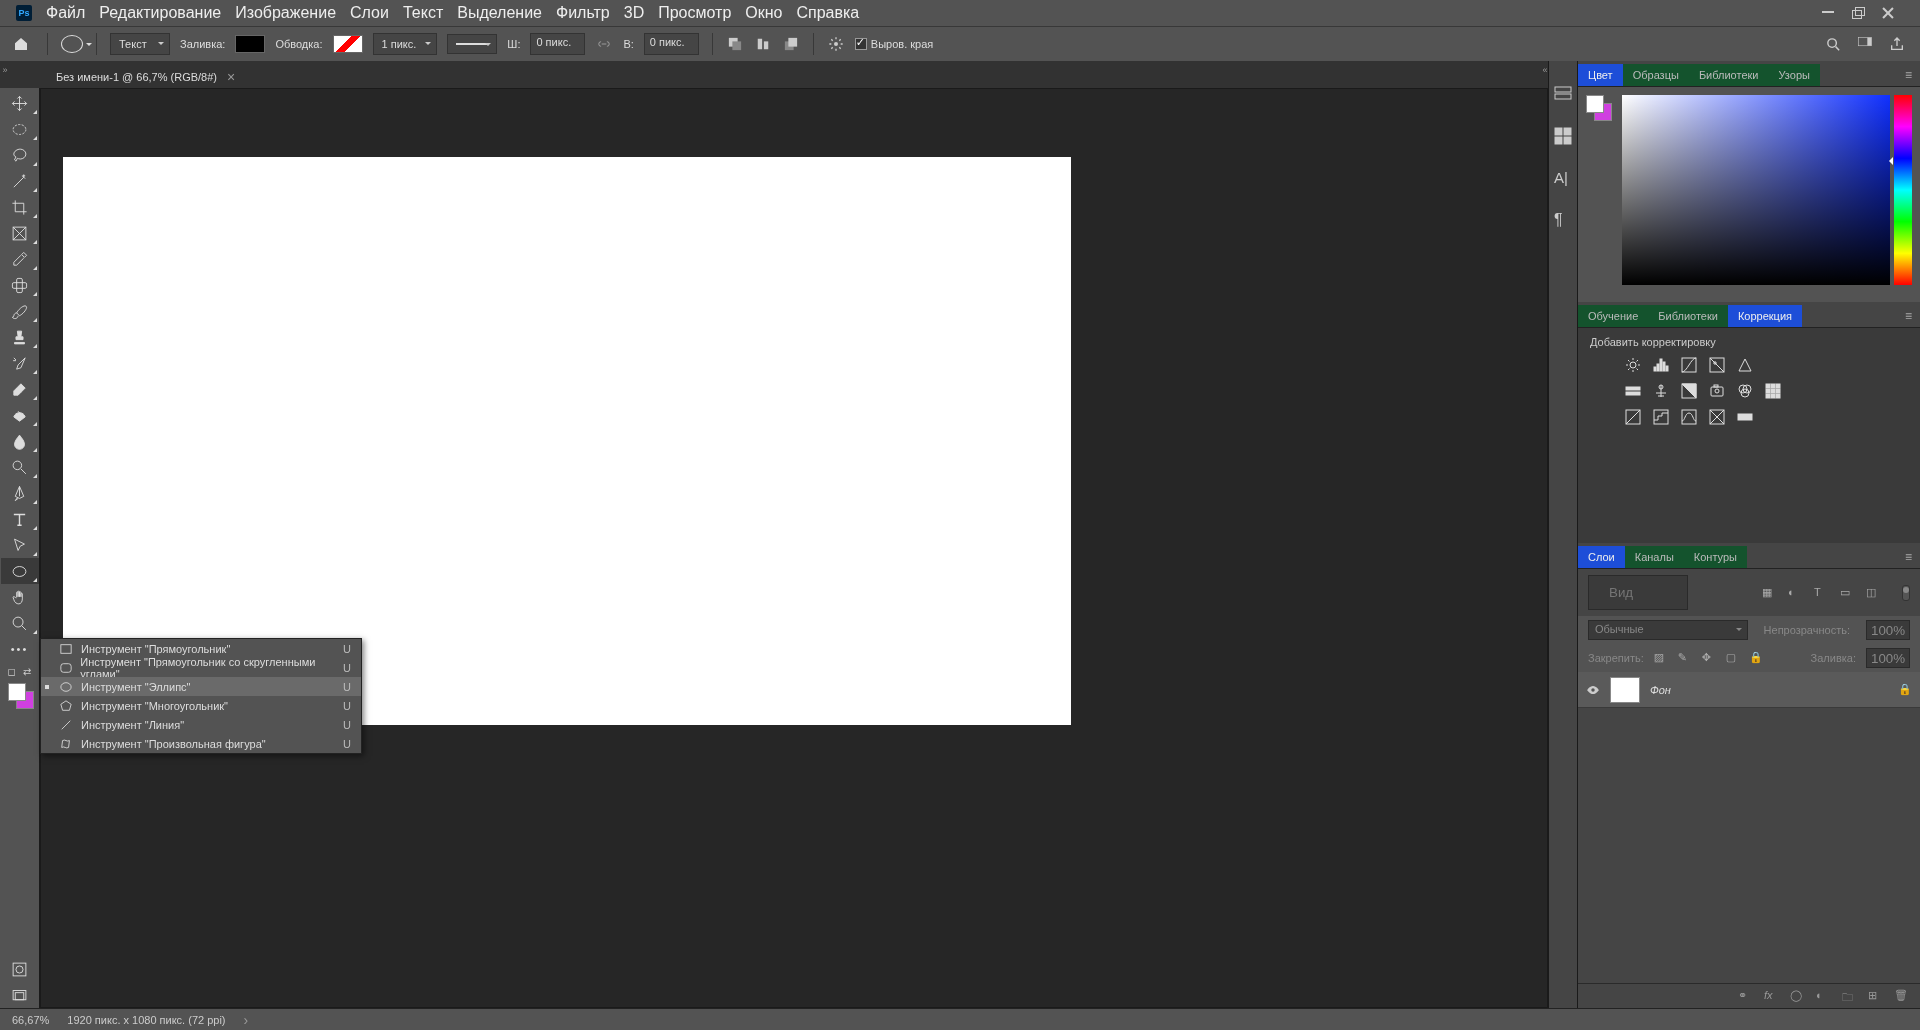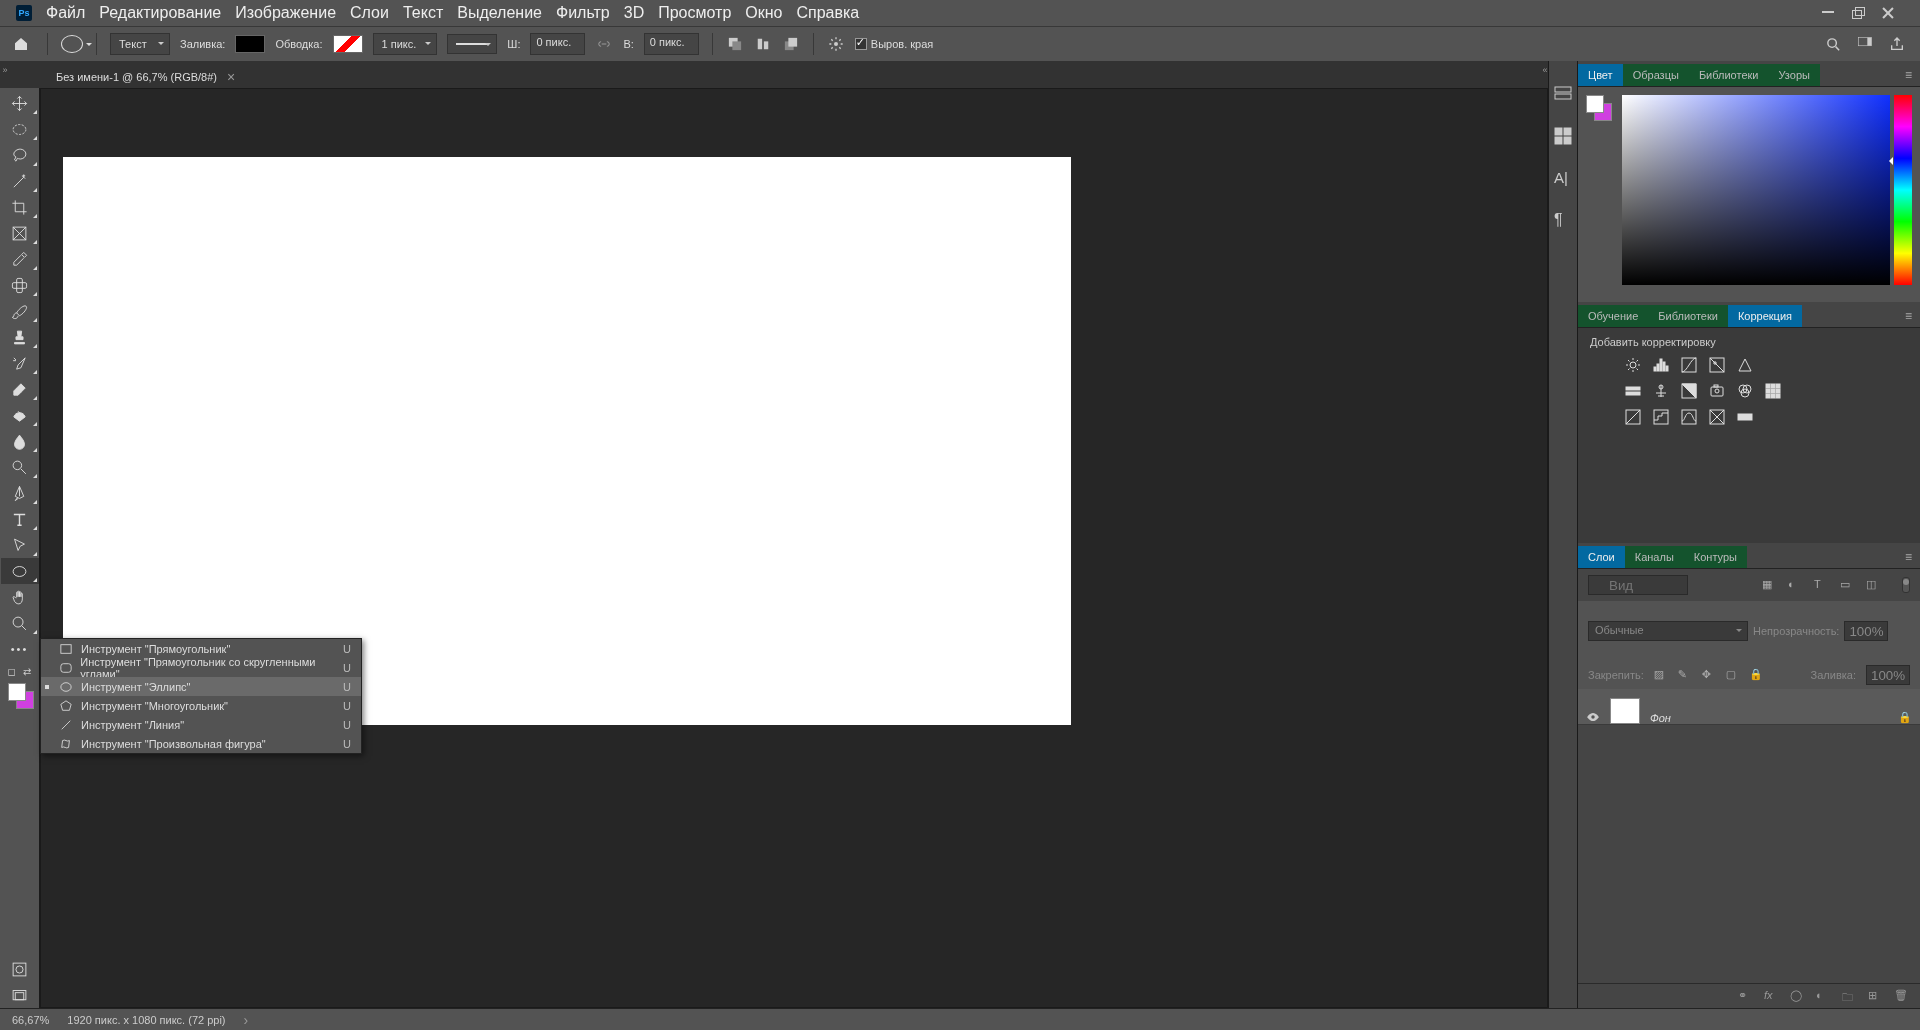--- a/index.html
+++ b/index.html
@@ -61,50 +61,50 @@
 .fly-item .ficon{width:14px;height:14px;margin-right:8px;display:flex;align-items:center;justify-content:center}
 .fly-item .ficon svg{stroke:#ddd;fill:none;width:12px;height:12px}
 .fly-item .key{margin-left:auto;color:#bbb}
 .right-dock{position:absolute;right:0;top:61px;width:372px;bottom:22px;background:#3a3a3a;display:flex}
 .icon-strip{width:30px;background:#454545;border-left:1px solid #1a1a1a;border-right:1px solid #1a1a1a;display:flex;flex-direction:column;align-items:center;padding-top:24px;gap:24px}
 .icon-strip .strip-ic{width:18px;height:18px}
 .icon-strip svg{fill:#ccc;stroke:#ccc}
 .panels{flex:1;display:flex;flex-direction:column}
 .panel-tabs{display:flex;background:#454545;height:26px;align-items:flex-end;border-bottom:1px solid #222}
 .ptab{padding:5px 10px;font-size:11px;color:#bbb;background:#14532d}
-.ptab.active{background:#0369a1;color:#eee}
+.ptab.active{background:#1d4ed8;color:#eee}
 .panel-menu{margin-left:auto;padding:4px 8px;color:#aaa;font-size:12px}
 .color-panel{height:215px;background:#535353;position:relative;padding:10px 12px}
 .color-swatches{position:absolute;left:8px;top:8px}
 .csw{width:18px;height:18px;border:1px solid #888;position:absolute}
 .csw.cfg{background:#fff;z-index:2}
 .csw.cbg{background:#d040e0;left:8px;top:8px}
 .color-field{position:absolute;left:44px;top:8px;width:268px;height:190px;background:linear-gradient(to bottom,transparent,#000),linear-gradient(to right,#fff,#1030ff)}
 .hue-strip{position:absolute;right:8px;top:8px;width:18px;height:190px;background:linear-gradient(to bottom,#f00,#f0f,#00f,#0ff,#0f0,#ff0,#f00)}
 .hue-pointer{position:absolute;right:27px;top:70px;border:4px solid transparent;border-right-color:#fff}
 .learn-body{height:215px;padding:8px 12px;font-size:11px;color:#ccc}
 .adj-row{display:flex;gap:10px;margin:8px 0;padding-left:34px}
 .adj-row span{width:18px;height:18px;display:flex;align-items:center;justify-content:center}
 .adj-row svg{stroke:#ddd;fill:none;width:16px;height:16px}
 .layers-panel{flex:1;background:#535353;display:flex;flex-direction:column}
 .layer-filter{display:flex;align-items:center;padding:6px 10px;gap:8px;background:#454545}
-.filter-search{background:#3a3a3a;border:1px solid #2a2a2a;padding:2px 6px 2px 20px;width:100px;height:20px;color:#e5e5e5;position:relative}
+.filter-search{background:#3a3a3a;border:1px solid #2a2a2a;padding:2px 6px 2px 20px;width:100px;height:35px;color:#e5e5e5;position:relative}
 .filter-icons{display:flex;gap:10px;margin-left:auto;align-items:center}
 .filter-icons span{width:16px;height:14px;color:#aaa}
 .filter-toggle{width:8px;height:16px;background:#555;border:1px solid #333;border-radius:3px;position:relative;margin-left:10px}
 .filter-toggle:after{content:"";position:absolute;width:6px;height:6px;background:#888;border-radius:50%;top:1px;left:0}
-.layer-opts{display:flex;align-items:center;padding:20px 10px;gap:5px;font-size:11px;color:#888}
+.layer-opts{display:flex;align-items:center;padding:4px 10px;gap:16px;font-size:11px;color:#888}
 .layer-opts .dd{flex:1;background:#3a3a3a;height:20px;padding:2px 6px;border:1px solid #2a2a2a;position:relative;max-width:160px}
 .layer-opts .dd:after{content:"";position:absolute;right:5px;top:7px;border:3px solid transparent;border-top-color:#888}
 .layer-opts input{width:44px;background:#3a3a3a;border:1px solid #2a2a2a;color:#888;padding:2px 4px;height:20px}
 .lock-row{display:flex;align-items:center;padding:4px 10px;gap:10px;font-size:11px;color:#888}
 .lock-icons{display:flex;gap:10px}
 .lock-icons span{width:14px;height:14px;color:#aaa}
 .layer-list{flex:1;background:#454545}
-.layer-row{display:flex;align-items:flex-end;height:36px;background:#5a5a5a;padding:0 8px;gap:10px;border-bottom:1px solid #3a3a3a}
+.layer-row{display:flex;align-items:center;height:36px;background:#5a5a5a;padding:0 8px;gap:10px;border-bottom:1px solid #3a3a3a}
 .eye{width:14px;height:14px}
 .eye svg{fill:#ccc;width:14px;height:14px}
 .thumb{width:30px;height:26px;background:#fff;border:1px solid #888}
 .layer-name{font-style:italic;color:#ddd}
 .lock-ic{margin-left:auto;color:#bbb}
 .layer-btns{display:flex;gap:10px;padding:5px 10px;background:#454545;border-top:1px solid #2a2a2a;justify-content:flex-end;align-items:center}
 .layer-btns span{width:16px;height:14px;color:#999}
 .statusbar{position:absolute;left:0;right:0;bottom:0;height:22px;background:#535353;display:flex;align-items:center;padding:0 12px;gap:18px;font-size:11px;color:#ccc;border-top:1px solid #222}
 .status-arrow{color:#999;font-size:14px}
 </style>

